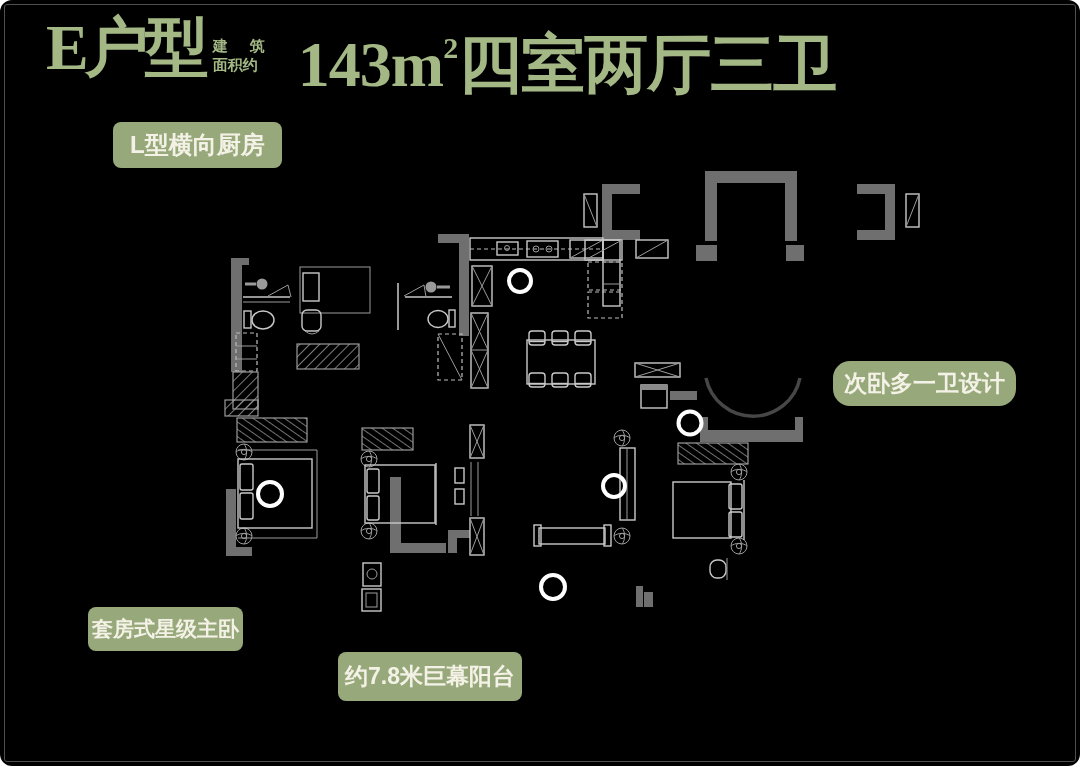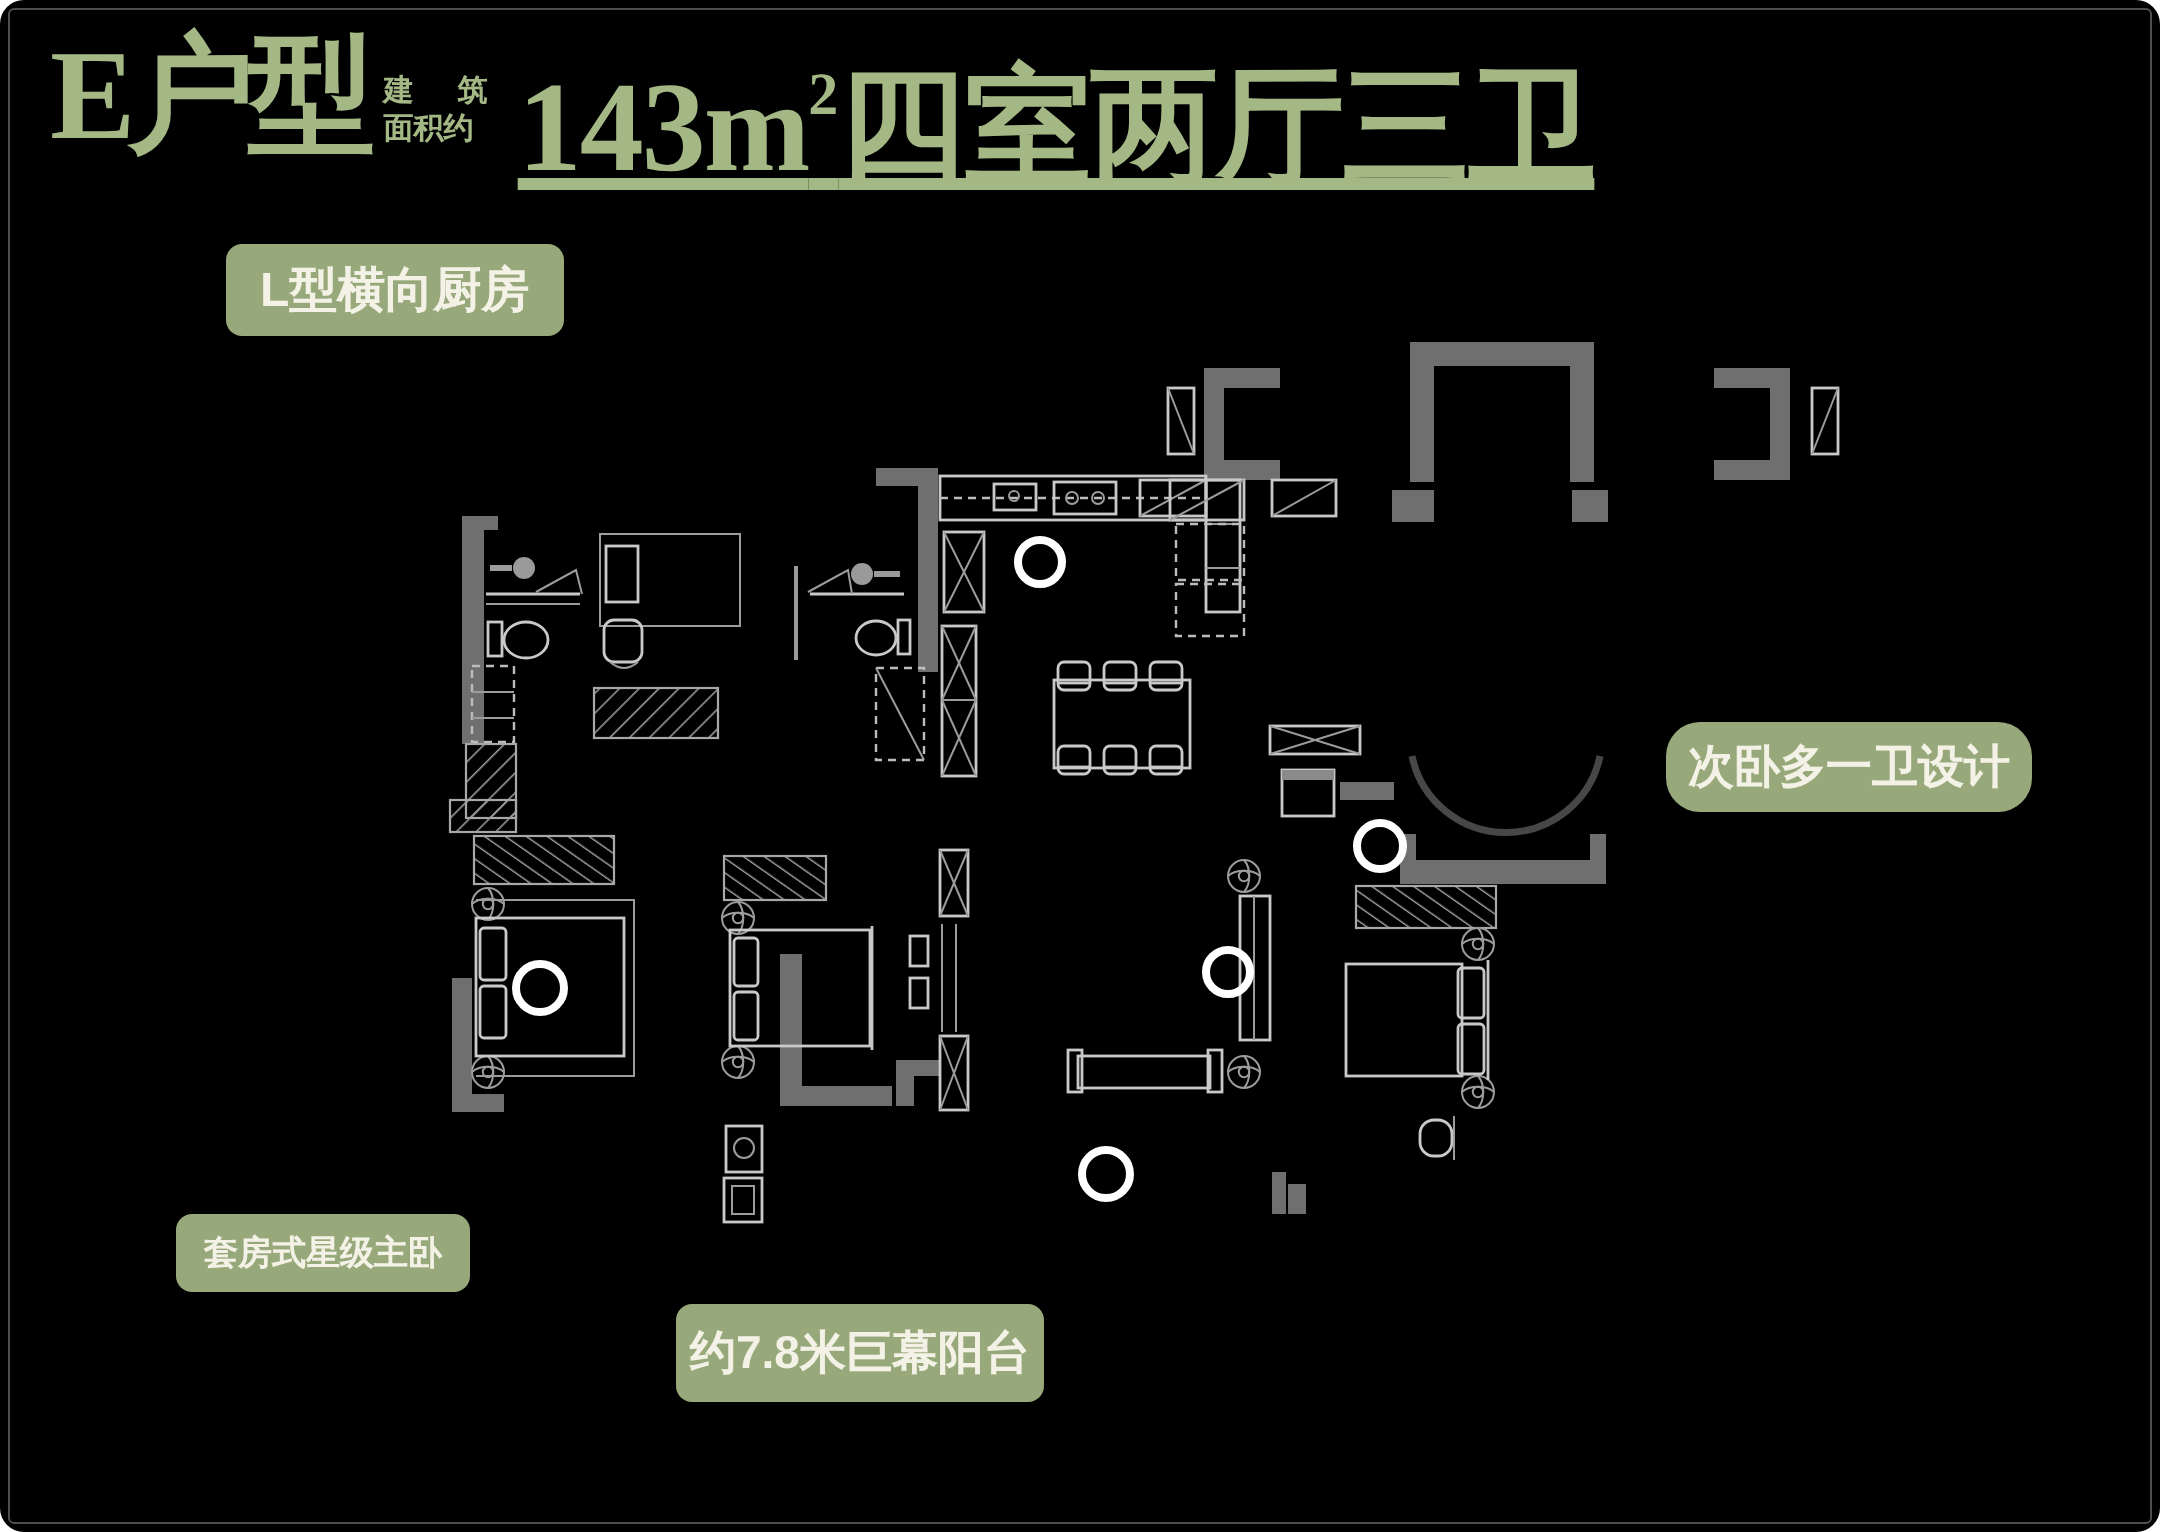--- a/index.html
+++ b/index.html
@@ -8,34 +8,34 @@
     background:var(--canvas-bg,#000);
     border-radius:12px;overflow:hidden;
     font-family:"Liberation Sans","DejaVu Sans",sans-serif;
   }
   .inner-border{
     position:absolute;left:4px;top:4px;right:4px;bottom:4px;
     border:1px solid var(--border,#4f4f4f);border-radius:3px;pointer-events:none;
   }
   
   .header{position:absolute;left:25px;top:10px;display:flex;align-items:flex-start;color:var(--accent,#a3b884);}
-  .unit{font-family:"Liberation Serif","DejaVu Serif",serif;font-weight:bold;font-size:64px;line-height:76px;letter-spacing:-4px;}
+  .unit{font-family:"Liberation Serif","DejaVu Serif",serif;font-weight:bold;font-size:64px;line-height:76px;letter-spacing:-4px;margin-left:21px;}
   .area-note{margin:26px 0 0 8px;font-family:Liberation Sans, sans-serif;font-weight:bold;font-size:15px;line-height:19px;white-space:pre;}
   .area-note .l1{letter-spacing:9px;}
-  .bigtitle{font-family:"Liberation Serif","DejaVu Serif",serif;font-weight:bold;font-size:64px;line-height:76px;margin-left:6px;letter-spacing:-1px;text-decoration:underline;}
+  .bigtitle{font-family:"Liberation Serif","DejaVu Serif",serif;font-weight:bold;font-size:64px;line-height:76px;margin-left:24px;letter-spacing:-1px;}
   .bigtitle sup{font-size:30px;vertical-align:28px;letter-spacing:0;}
   
   .callout{
     position:absolute;background:var(--callout-bg,#97a97b);color:var(--callout-text,#f4f2e6);
     font-weight:bold;border-radius:8px;white-space:nowrap;
   }
   .co-kitchen {left:113px;top:122px;font-size:24px;padding:7px 17px;}
   .co-bed2    {left:833px;top:361px;font-size:23px;padding:7px 11px;border-radius:17px;}
   .co-living  {left:832px;top:538px;font-size:24px;padding:8px 7px;}
-  .co-master  {left:88px; top:607px;font-size:17px;padding:8px 14px;}
+  .co-master  {left:88px; top:607px;font-size:21px;padding:8px 4px;}
   .co-balcony {left:338px;top:652px;font-size:23px;padding:9px 7px;}
   
   .plan{position:absolute;left:0;top:0;}
   .wall{fill:var(--wall,#6f6f6f);stroke:none;}
   .ln{stroke:var(--line,#c9c9c9);stroke-width:1.4;fill:none;}
   .lnthin{stroke:#9c9c9c;stroke-width:1;fill:none;}
   .lndash{stroke:#bdbdbd;stroke-width:1.2;fill:none;stroke-dasharray:4 3;}
   .ring{stroke:var(--ring,#fff);stroke-width:4;fill:none;}
   .grayfill{fill:#9a9a9a;}
   .arc{stroke:var(--arc,#474747);stroke-width:3.5;fill:none;}

